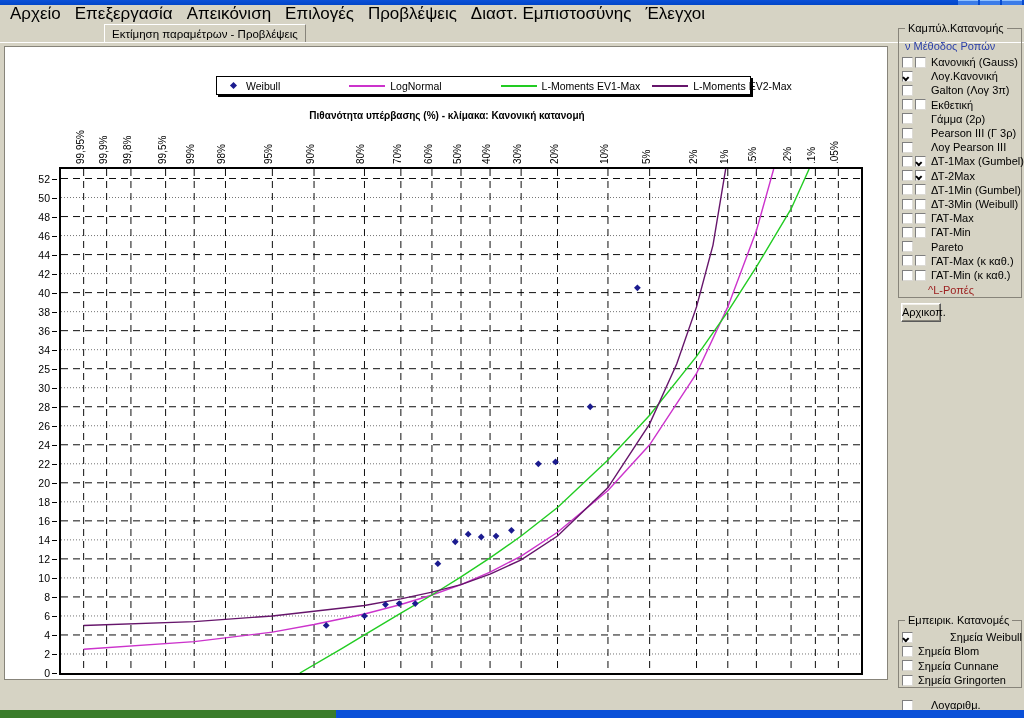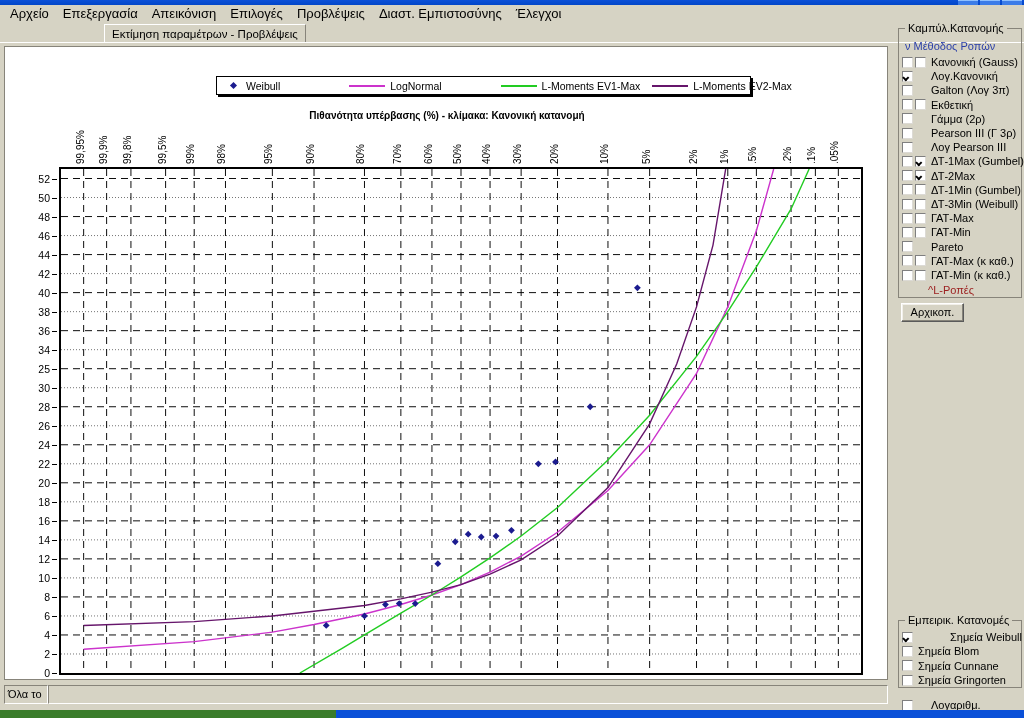--- a/index.html
+++ b/index.html
@@ -14,21 +14,21 @@
 
   
   .titlebar{position:absolute;left:0;top:0;width:1024px;height:5px;
     background:linear-gradient(#0a50d8,#0246c8);}
   .titlebar .btns{position:absolute;right:2px;top:0;display:flex;gap:2px;}
   .titlebar .btn{width:20px;height:4px;background:#3c7ce8;border-top:1px solid #8fc0ff;}
 
   
   .menubar{position:absolute;left:0;top:5px;width:1024px;height:18px;
     background:#d6d3c4;display:flex;align-items:center;padding-left:3px;}
-  .menu-item{padding:1px 7px 2px 7px;font-size:13px;white-space:nowrap;color:#000;}
+  .menu-item{padding:1px 7px 2px 7px;font-size:17px;white-space:nowrap;color:#000;}
 
   
   .tabstrip{position:absolute;left:0;top:23px;width:1024px;height:20px;background:#d6d3c4;}
   .tabstrip .line{position:absolute;left:0;bottom:0;width:1024px;height:1px;background:#fff;}
   .tab{position:absolute;top:1px;height:18px;line-height:18px;padding:0 7px;
     font-size:11.5px;background:#d6d3c4;
     border-left:1px solid #fff;border-top:1px solid #fff;border-right:1px solid #87847a;
     box-sizing:border-box;white-space:nowrap;}
   .tab.t1{left:21px;margin-top:28px;}
   .tab.t2{left:104px;}
@@ -97,21 +97,21 @@
     transform:rotate(-45deg) translate(0px,-1px);}
   .cb.dis{background:#d6d3c4;border-color:#a8a49a;border-right-color:#e8e6e1;border-bottom-color:#e8e6e1;}
   .cb2{margin-left:2px;}
   .crow .lab{margin-left:5px;}
 
   .btn3d{position:absolute;background:#d6d3c4;
     border:1px solid;border-color:#fff #5a5a5a #5a5a5a #fff;
     box-shadow:inset -1px -1px 0 #87847a, inset 1px 1px 0 #f2f0ea;
     font-size:11px;text-align:center;box-sizing:border-box;
     font-family:"Liberation Sans",sans-serif;}
-  .btn-init{left:901px;top:303px;width:63px;height:19px;line-height:17px;}
+  .btn-init{left:901px;top:303px;width:40px;height:19px;line-height:17px;}
 
   .loga{position:absolute;left:902px;top:699px;display:flex;align-items:center;font-size:11px;}
 
   
   .statusbar{position:absolute;left:0px;top:685px;width:1024px;height:22px;}
   .sb-cell{position:absolute;top:0;height:19px;line-height:17px;
     border:1px solid;border-color:#87847a #fff #fff #87847a;
     background:#d6d3c4;box-sizing:border-box;font-size:11px;padding-left:3px;
     overflow:hidden;white-space:nowrap;}
   .sb-a{left:4px;width:44px;}
@@ -443,21 +443,17 @@
           <span class="lab">Σημεία Gringorten</span>
         </div>
       </div>
   </div>
 
   <div class="loga">
     <span class="cb" id="loga-cb"></span>
     <span style="margin-left:18px">Λογαριθμ.</span>
   </div>
 
-  <div class="statusbar">
-    <div class="sb-cell sb-a">Όλα το</div>
-    <div class="sb-cell sb-b"></div>
-  </div>
   <div class="taskstrip">
     <div class="green"></div>
   </div>
 
 </div>
 
 </body></html>

